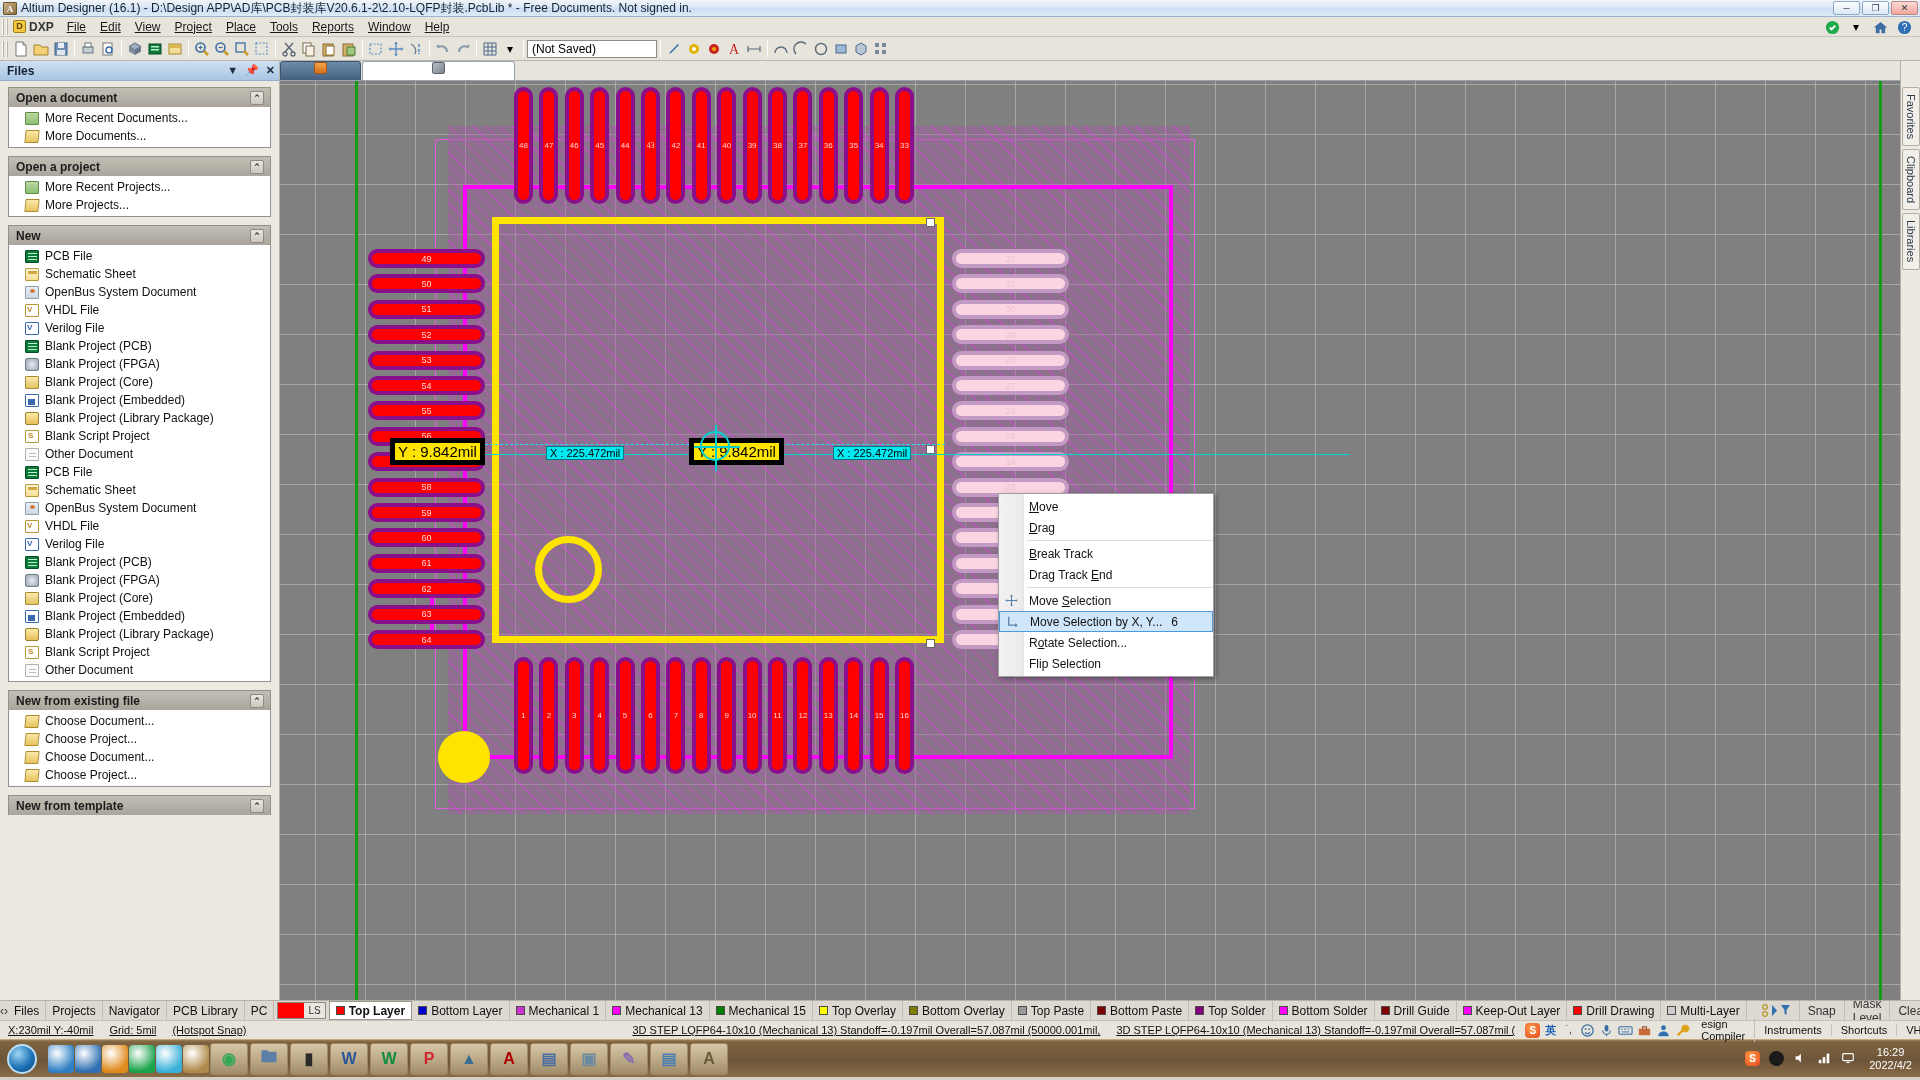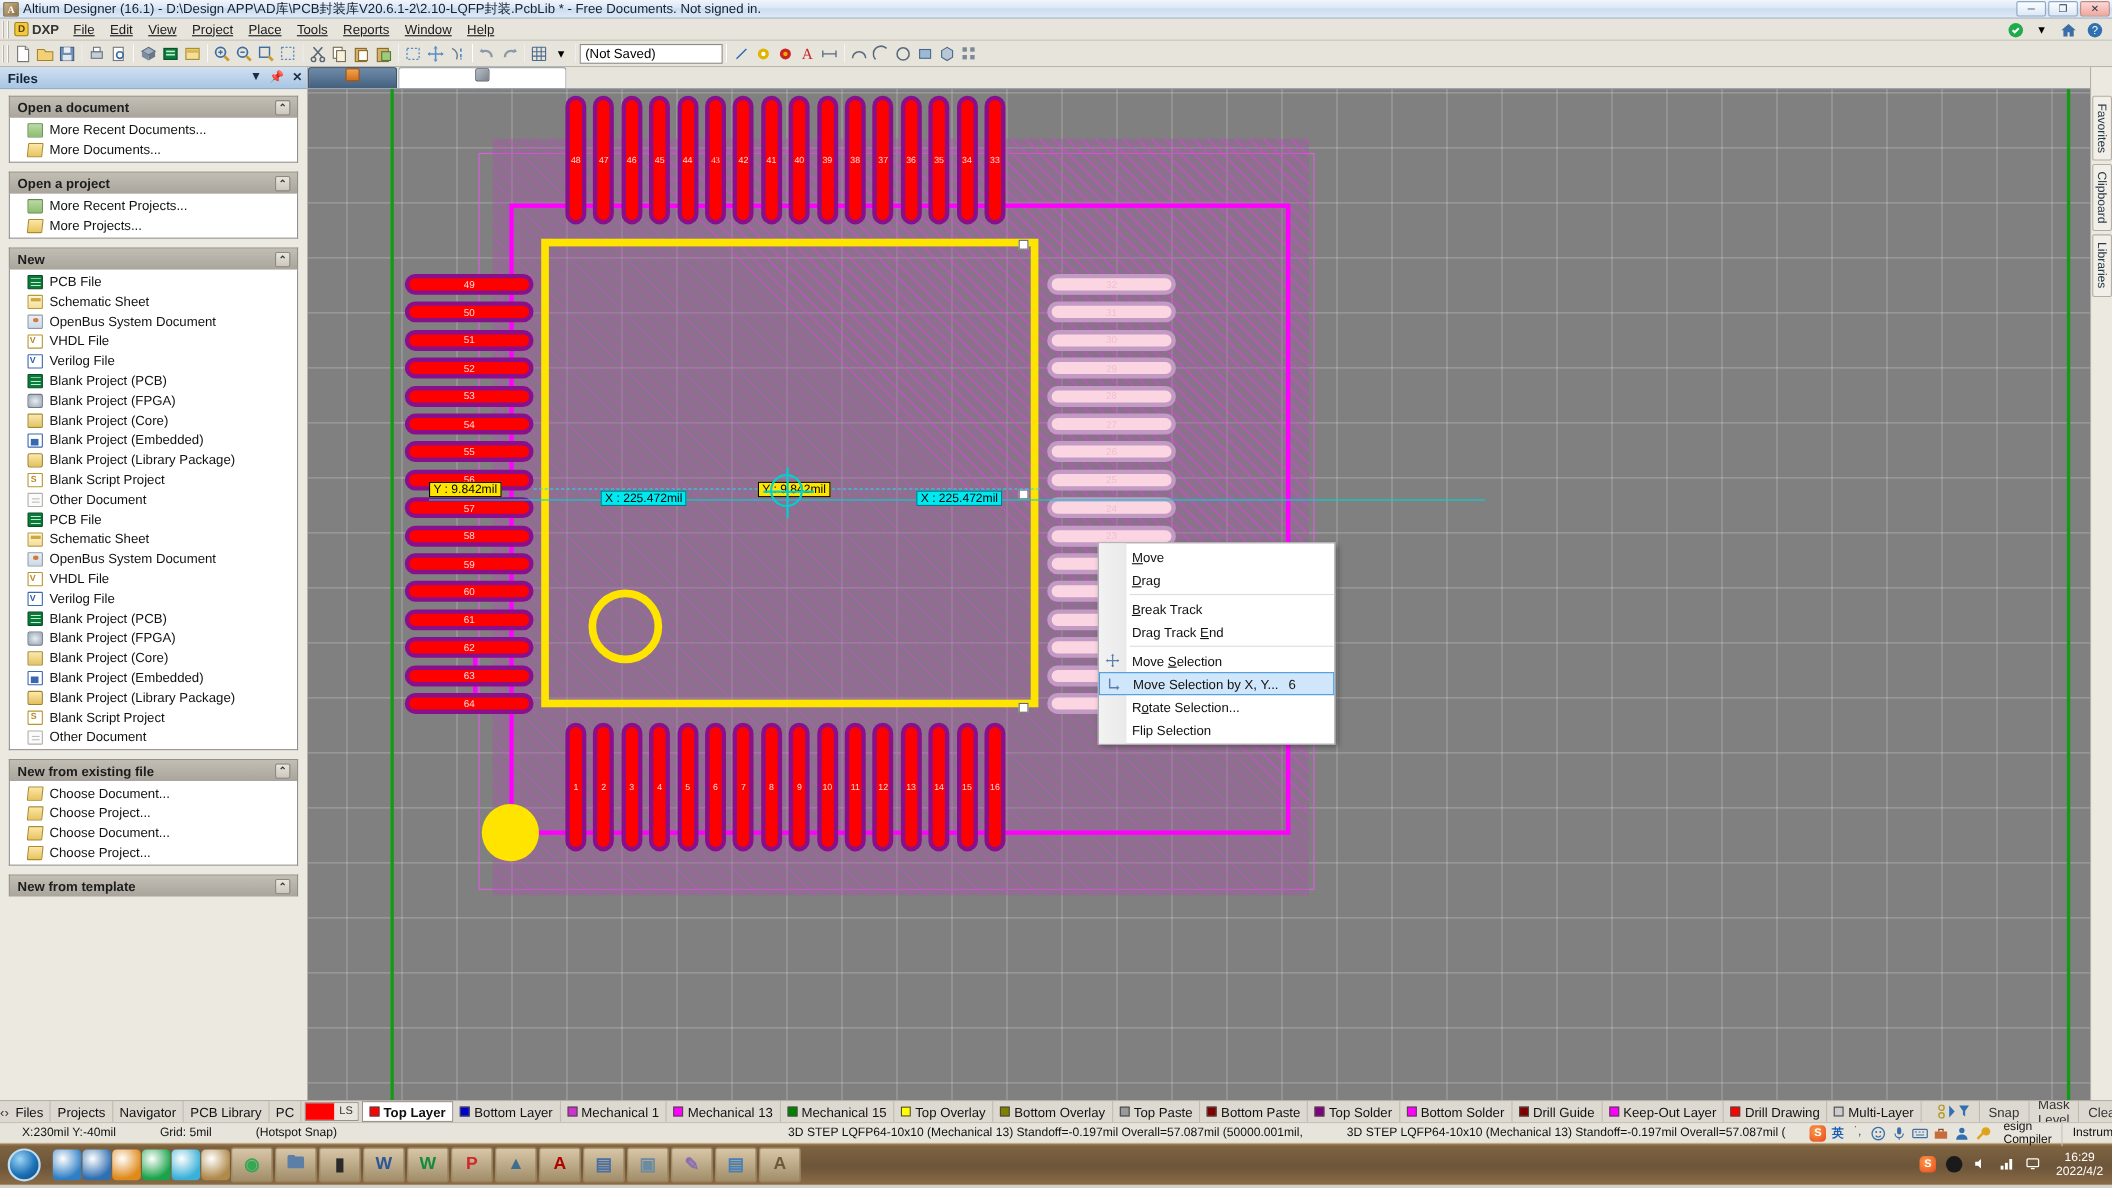--- a/index.html
+++ b/index.html
@@ -140,22 +140,22 @@
   .magenta{position:absolute;border:4px solid #ff00ff;}
   .pad{position:absolute;background:#ff0000;border:4px solid #8a0f8a;border-radius:999px;
     color:#ffd7d7;font-size:9px;display:flex;align-items:center;justify-content:center;}
   .pad.ghost{background:#fbd6e2;border-color:#c39ac4;color:#eebfd0;}
   .ylcircle{position:absolute;border:7px solid #ffe400;border-radius:50%;}
   .yldot{position:absolute;background:#ffe400;border-radius:50%;}
   .dimline{position:absolute;background:#00d4d4;height:1px;}
   .dimdash{position:absolute;border-top:1px dashed #19e0ff;}
   .tagC{position:absolute;background:#00e8f0;border:1px solid #067a80;color:#000;
     font-size:11px;padding:0 3px;white-space:nowrap;}
-  .tagY{position:absolute;background:#ffe400;border:1px solid #000000;color:#000;
-    font-size:11px;padding:0 3px;white-space:nowrap;}
+  .tagY{position:absolute;background:#ffe400;border:5px solid #000000;color:#000;
+    font-size:15px;padding:0 3px;white-space:nowrap;}
   .xhair{position:absolute;width:30px;height:30px;border:2px solid #00d0d0;border-radius:50%;}
   .xhair:before,.xhair:after{content:"";position:absolute;background:#00d0d0;}
   .xhair:before{left:13px;top:-8px;width:2px;height:46px;}
   .xhair:after{top:13px;left:-8px;height:2px;width:46px;}
   
   #ctxmenu{position:absolute;background:#fff;border:1px solid #a0a0a0;
     box-shadow:2px 2px 5px rgba(0,0,0,.35);padding:2px 0;z-index:50;width:216px;}
   #ctxmenu:before{content:"";position:absolute;left:0;top:0;bottom:0;width:24px;
     background:linear-gradient(to right,#f2f2f2,#eaeaea);border-right:1px solid #e3e3e3;}
   .ctxi{height:21px;display:flex;align-items:center;position:relative;z-index:2;
@@ -183,21 +183,21 @@
   .ltab{display:flex;align-items:center;gap:4px;padding:0 6px;height:19px;
     border-right:1px solid #c0bcb3;white-space:nowrap;color:#111;}
   .ltab.cur{background:#fff;font-weight:bold;border:1px solid #9a968d;}
   .ltab .sw{width:9px;height:9px;border:1px solid #4a4a4a;flex:none;}
   .rgroup{display:flex;align-items:center;margin-left:6px;}
   .rgroup .rb{padding:0 8px;height:19px;display:flex;align-items:center;
     border-right:1px solid #c0bcb3;color:#333;}
   
   #statusbar{height:19px;background:#e7e4dc;display:flex;align-items:center;
     border-top:1px solid #c6c2b9;font-size:11px;color:#111;}
-  #statusbar .sseg{padding:0 20px;white-space:nowrap;}
+  #statusbar .sseg{padding:0 8px;white-space:nowrap;text-decoration:underline;}
   #statusbar .vs{width:1px;height:14px;background:#b8b4ab;}
   .sysicon{width:15px;height:15px;margin:0 2px;border-radius:2px;flex:none;}
   .panelbtn{padding:0 9px;color:#111;border-right:1px solid #c6c2b9;}
   
   #taskbar{height:38px;width:1920px;
     background:linear-gradient(to bottom,#9c7d55 0%,#7d6340 6%,#6d553a 55%,#8a6c46 100%);
     display:flex;align-items:center;border-top:1px solid #c3a87e;}
   #startorb{width:44px;height:36px;display:flex;align-items:center;justify-content:center;}
   #startorb div{width:30px;height:30px;border-radius:50%;
     background:radial-gradient(circle at 35% 30%,#9fd6f5,#1f74b8 55%,#0b3f73);

